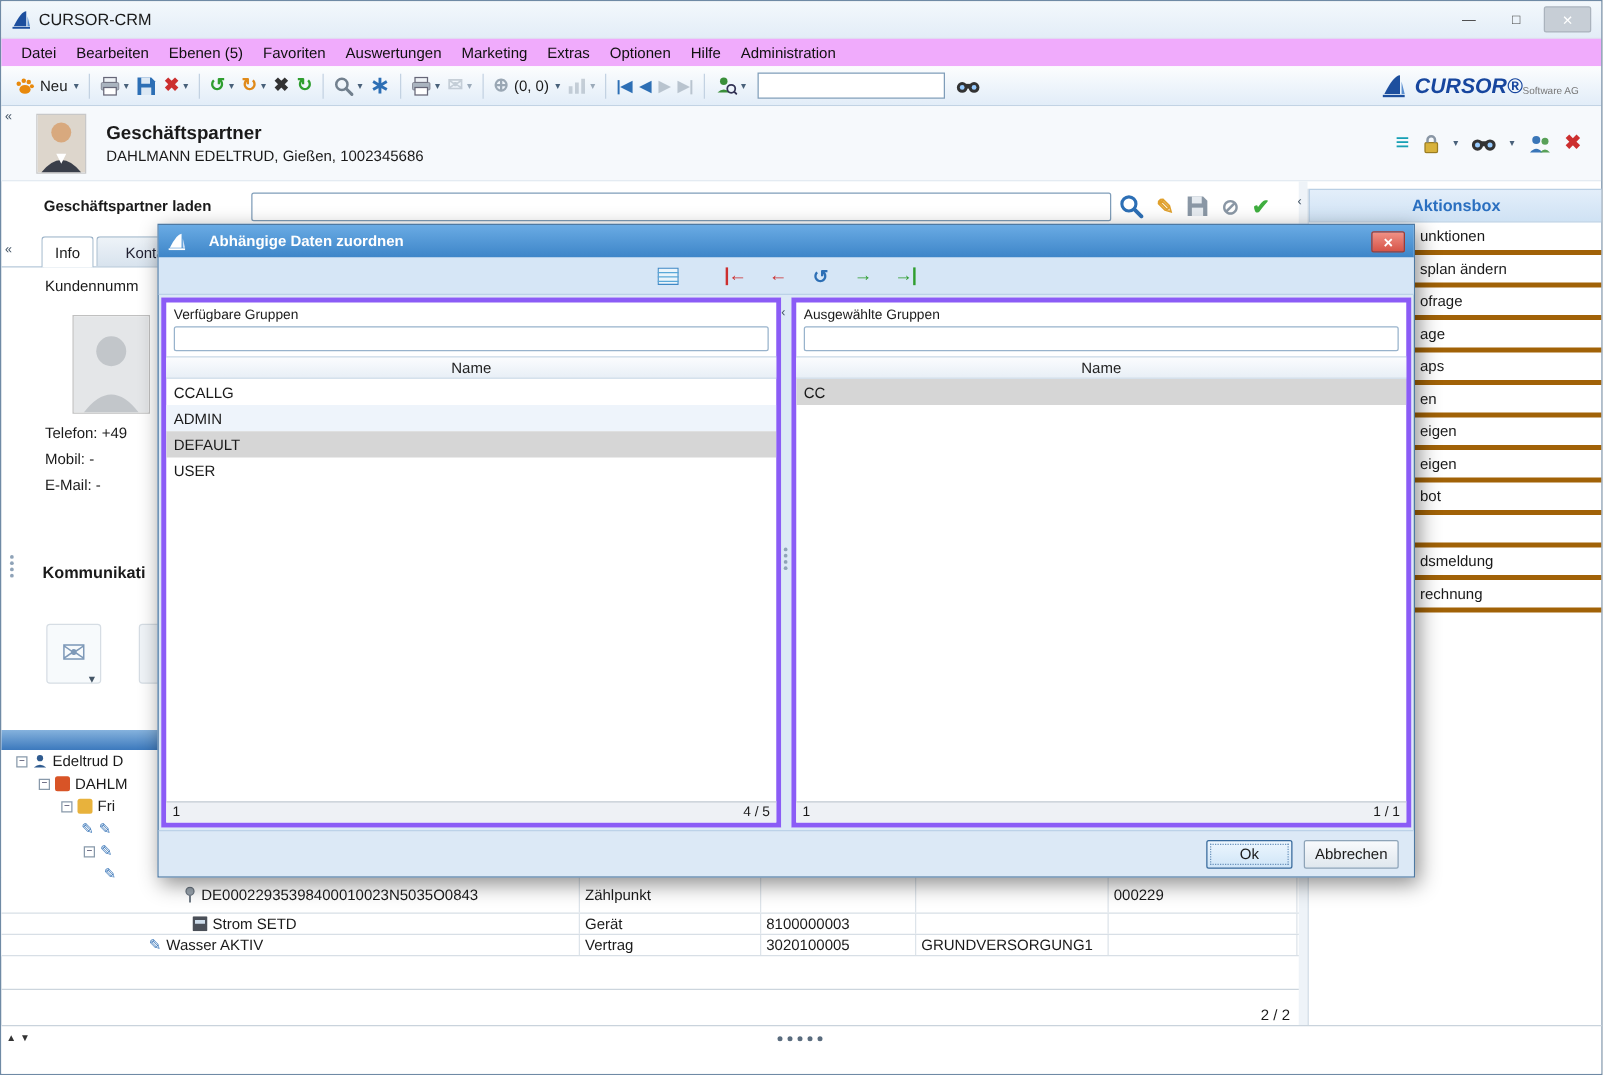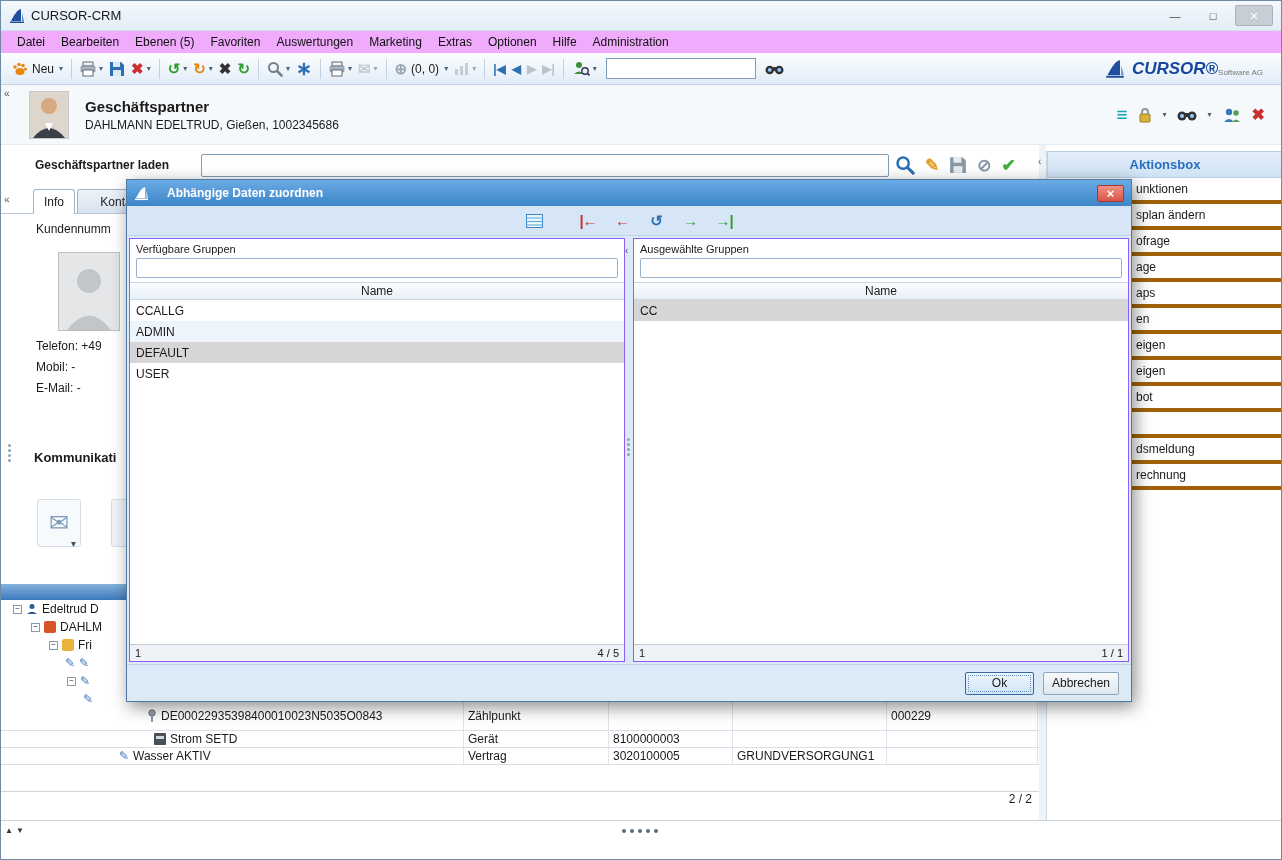--- a/index.html
+++ b/index.html
@@ -85,41 +85,41 @@
 .pencil-g{color:#3a76b8;font-size:12px;line-height:1}
 
 
 .grid{position:absolute;left:0;top:701px;width:1040px;background:#fff}
 .g-row{display:flex;border-bottom:1px solid #d8dfe6}
 .g-cell{border-right:1px solid #dde4ea;display:flex;align-items:center;white-space:nowrap;overflow:hidden;gap:4px}
 .c1{width:463px}.c2{width:145px;padding-left:4px}.c3{width:124px;padding-left:4px}
 .c4{width:154px;padding-left:4px}.c5{width:151px;padding-left:4px}
 .h29{height:29px}.h17{height:17px}
 .pager-line{position:absolute;left:0;top:790px;width:1040px;height:1px;background:#ccd5dd}
-.pager{position:absolute;left:0;top:791px;width:1037px;height:27px;display:flex;align-items:flex-start;justify-content:flex-end;padding-right:6px}
+.pager{position:absolute;left:0;top:791px;width:1037px;height:27px;display:flex;align-items:flex-end;justify-content:flex-end;padding-right:6px}
 .bottom-strip{position:absolute;left:0;top:819px;width:1282px;height:41px;background:#fff;border-top:1px solid #c9d3dc;z-index:3}
 .bottom-dots{position:absolute;left:621px;top:8px;display:flex;gap:4px}
 .bottom-dots i{width:4px;height:4px;border-radius:50%;background:#5a6c7e;display:block}
 .corner-tri{position:absolute;left:4px;top:5px;font-size:8px;color:#333;letter-spacing:3px}
 
 
 .aktionsbox{position:absolute;left:1045px;top:150px;width:237px;height:670px;background:#fff;border-left:1px solid #ccd8e4;z-index:2}
 .ab-header{height:27px;background:linear-gradient(#e3eefa,#cfe2f4);border:1px solid #b9cfe4;display:flex;align-items:center;justify-content:center;color:#2a6fc0;font-weight:bold;font-size:13px}
 .ab-item{height:26px;display:flex;align-items:center;padding-left:89px;border-bottom:4px solid #a16207}
 
 
 .dialog{position:absolute;left:125px;top:178px;width:1006px;height:523px;background:#dce9f6;border:1px solid #4e79a2;box-shadow:3px 5px 16px rgba(0,0,0,.45);z-index:10;display:flex;flex-direction:column}
 .dlg-titlebar{height:26px;background:linear-gradient(#6aabe4,#3d85c8);display:flex;align-items:center;padding:0 7px;gap:18px;flex:none}
 .dlg-title{color:#fff;font-weight:bold}
 .dlg-close{margin-left:auto;width:27px;height:17px;background:linear-gradient(#f09186,#d65448);border:1px solid #a33a30;border-radius:2px;color:#fff;font-size:13px;font-weight:bold;display:flex;align-items:center;justify-content:center;line-height:1}
 .dlg-toolbar{height:30px;background:#d6e6f6;border-bottom:1px solid #bcd2e8;display:flex;align-items:center;justify-content:center;gap:10px;flex:none}
 .dlg-tool{min-width:24px;height:22px;display:flex;align-items:center;justify-content:center;font-size:15px;font-weight:bold;letter-spacing:-1px}
 .dlg-gap{width:10px}
 .dlg-body{flex:1;display:flex;padding:2px 2px 0;min-height:0}
-.pane{flex:1;display:flex;flex-direction:column;background:#fff;border:1px solid #8b5cf6;min-width:0}
+.pane{flex:1;display:flex;flex-direction:column;background:#fff;border:4px solid #8b5cf6;min-width:0}
 .pane-label{font-size:11px;padding:4px 6px 3px}
 .pane-filter{height:20px;margin:0 6px 4px;border:1px solid #98b3cc;border-radius:2px;padding:0 4px}
 .pane-colheader{height:18px;background:linear-gradient(#fbfcfe,#e8eff6);border-top:1px solid #c8d7e6;border-bottom:1px solid #c8d7e6;display:flex;align-items:center;justify-content:center;color:#222;flex:none}
 .pane-list{flex:1;overflow:hidden}
 .lrow{height:21px;display:flex;align-items:center;padding-left:6px}
 .lrow.alt{background:#eef4fb}
 .lrow.sel{background:#d6d6d6}
 .pane-status{height:17px;border-top:1px solid #c4ccd4;background:#eef1f5;display:flex;align-items:center;justify-content:space-between;padding:0 5px;font-size:11px;flex:none}
 .dlg-split{width:8px;background:#dce9f6;position:relative;flex:none}
 .dlg-split .chev{position:absolute;left:0;top:8px}

